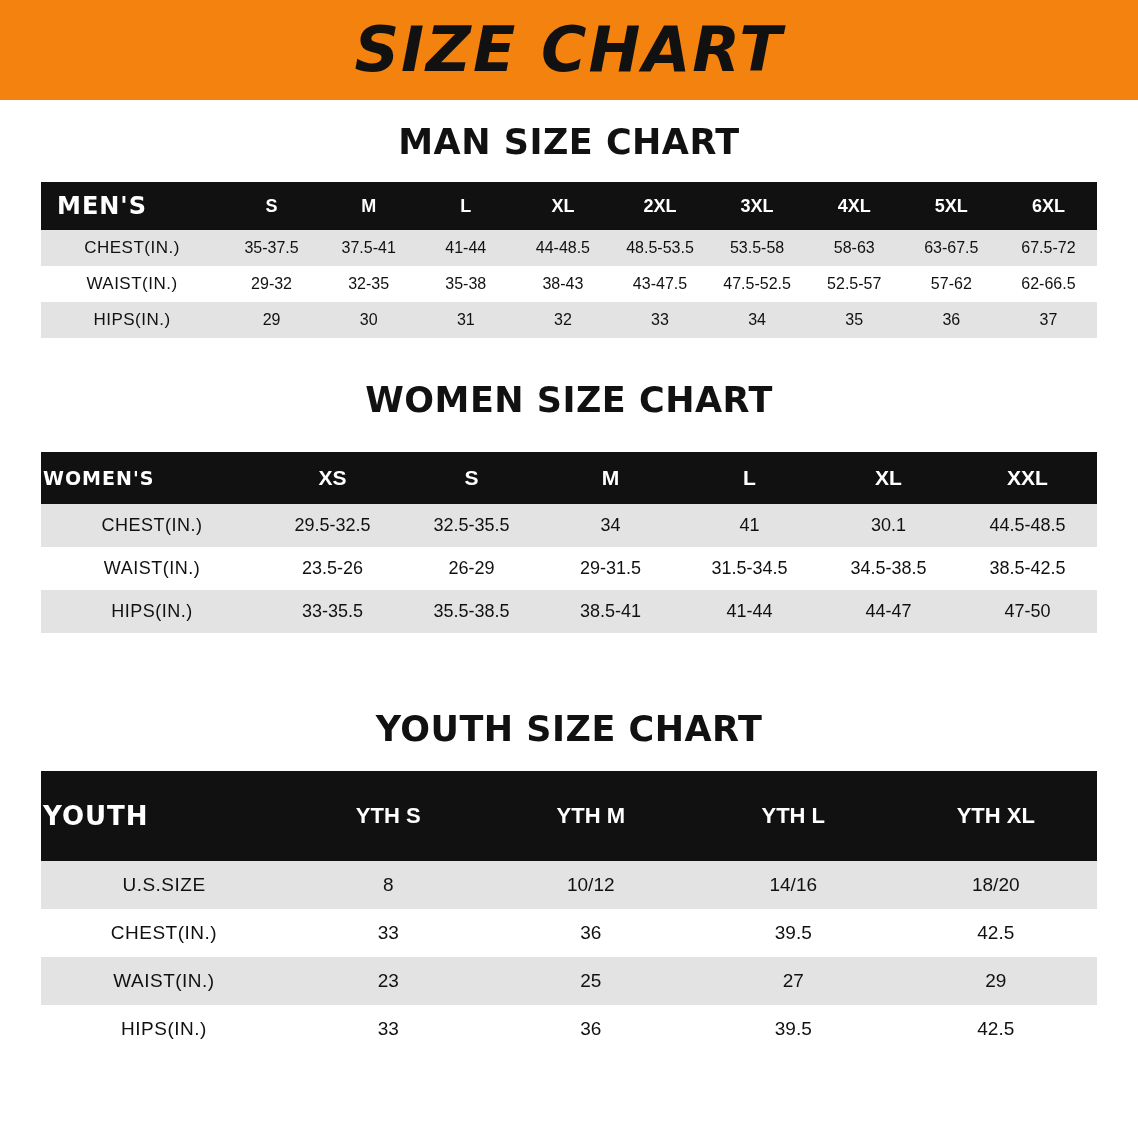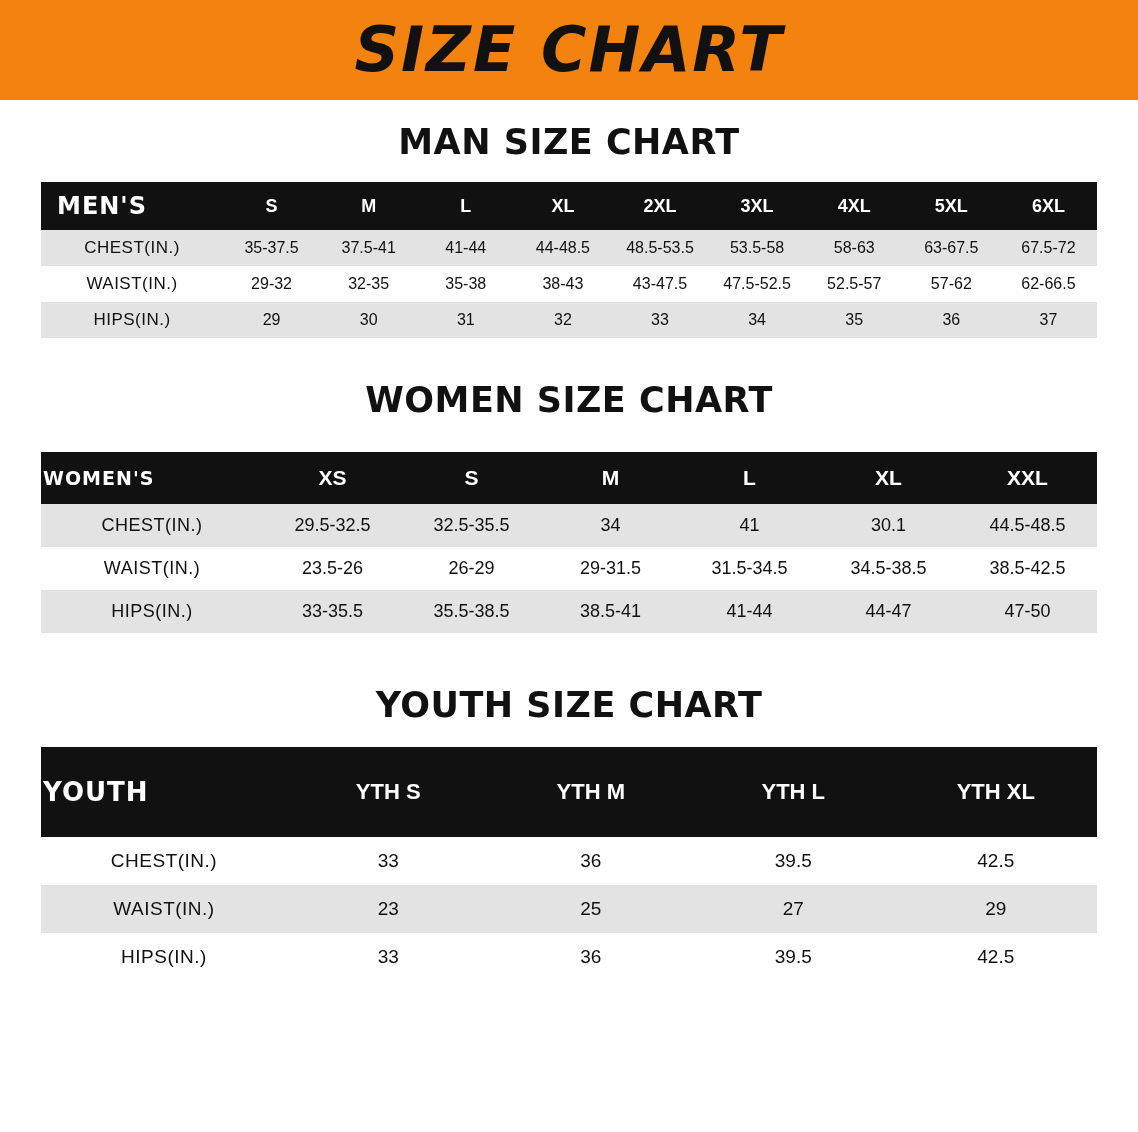--- a/index.html
+++ b/index.html
@@ -41,21 +41,21 @@
   .section-title {
     text-align: center;
     font-family: "DejaVu Sans", sans-serif;
     font-weight: bold;
     font-size: 35px;
     color: #111111;
     letter-spacing: 0.5px;
   }
   .sec-man   { margin-top: 22px; margin-bottom: 20px; }
   .sec-women { margin-top: 42px; margin-bottom: 32px; }
-  .sec-youth { margin-top: 52px; margin-bottom: 22px; }
+  .sec-youth { margin-top: 76px; margin-bottom: 22px; }
 
   
   .tbl-wrap {
     width: 1056px;
     margin: 0 auto;
   }
   table.size-table {
     width: 100%;
     border-collapse: collapse;
     table-layout: fixed;
@@ -257,20 +257,27 @@
       <thead>
         <tr>
           <th class="corner">YOUTH</th>
           <th>YTH S</th>
           <th>YTH M</th>
           <th>YTH L</th>
           <th>YTH XL</th>
         </tr>
       </thead>
       <tbody>
+        <tr class="shade">
+          <td class="rowlabel">U.S.SIZE</td>
+          <td>8</td>
+          <td>10/12</td>
+          <td>14/16</td>
+          <td>18/20</td>
+        </tr>
         <tr class="plain">
           <td class="rowlabel">CHEST(IN.)</td>
           <td>33</td>
           <td>36</td>
           <td>39.5</td>
           <td>42.5</td>
         </tr>
         <tr class="shade">
           <td class="rowlabel">WAIST(IN.)</td>
           <td>23</td>

